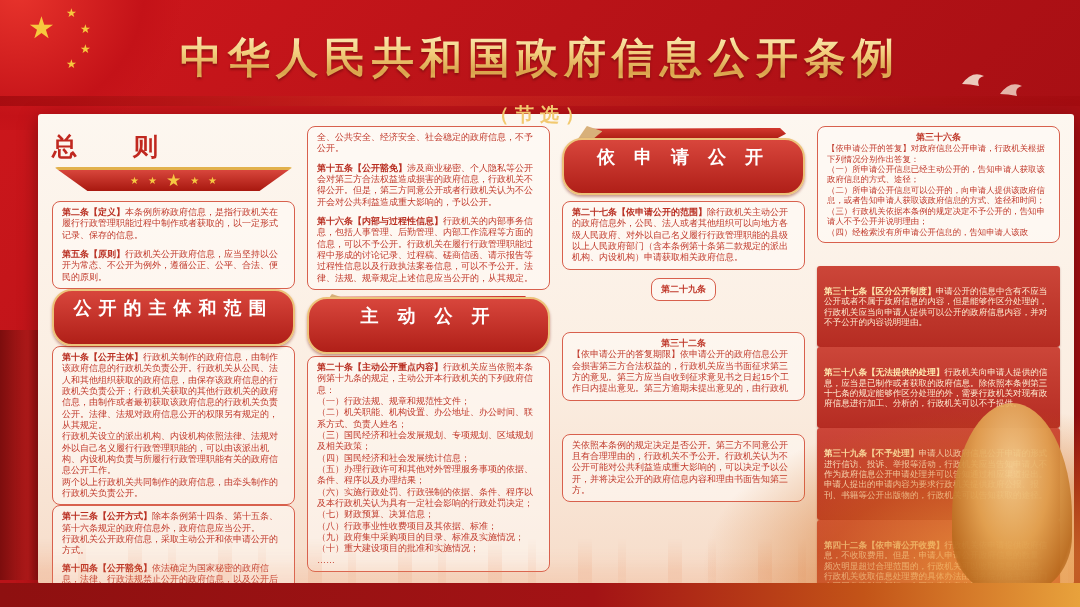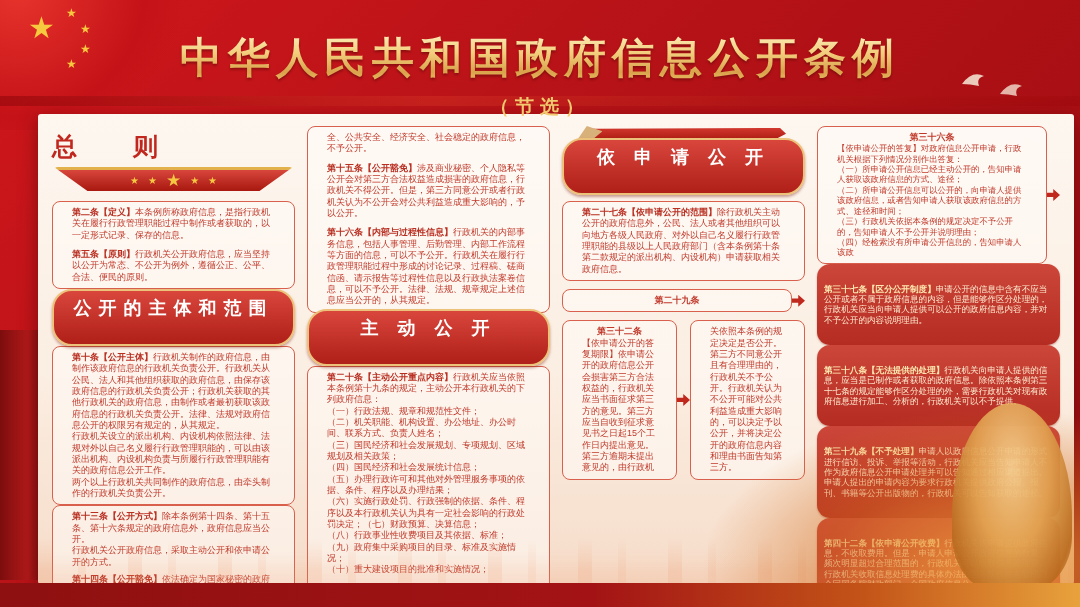--- a/index.html
+++ b/index.html
@@ -10,21 +10,21 @@
     background:linear-gradient(135deg,#d0171c 0%,#b91318 35%,#a80f14 70%,#9c0e12 100%);
   }
   
   .hdr { position:absolute; top:12px; left:0; width:100%; text-align:center; z-index:3; }
   .hdr-title {
     margin-top:18px; font-size:42px; font-weight:bold; letter-spacing:6px;
     background:linear-gradient(180deg,#fceebc 5%,#f3cf7e 40%,#d9a24b 75%,#f0c56d 100%);
     -webkit-background-clip:text; background-clip:text; color:transparent;
     text-shadow:0 2px 2px rgba(90,10,10,0.0); filter:drop-shadow(0 2px 1px rgba(100,10,10,.55));
   }
-  .hdr-sub { margin-top:8px; font-size:19px; font-weight:bold; letter-spacing:6px; color:#f2c96f; }
+  .hdr-sub { margin-top:16px; font-size:19px; font-weight:bold; letter-spacing:6px; color:#f2c96f; }
   
   .flag { position:absolute; left:-60px; top:-70px; width:260px; height:200px; z-index:1;
     background:radial-gradient(circle at 30% 30%,#e8342c 0%,#c41218 55%,rgba(196,18,24,0) 72%); }
   .flag-stars { position:absolute; z-index:2; color:#f7c93e; }
   .fs-big { left:28px; top:10px; font-size:30px; }
   .fs-1 { left:66px; top:6px;  font-size:12px; }
   .fs-2 { left:80px; top:22px; font-size:12px; }
   .fs-3 { left:80px; top:42px; font-size:12px; }
   .fs-4 { left:66px; top:57px; font-size:12px; }
   .doves { position:absolute; right:38px; top:66px; z-index:2; opacity:.95; }
@@ -44,21 +44,21 @@
     border-radius:3px; box-shadow:0 6px 18px rgba(70,5,5,.55); }
   .skyline { position:absolute; left:0; bottom:0; width:100%; height:46px; opacity:.35; border-radius:0 0 3px 3px;
     background:
      linear-gradient(0deg, rgba(236,150,104,.55), rgba(236,150,104,0) 80%),
      repeating-linear-gradient(90deg, rgba(230,130,80,.5) 0 14px, rgba(230,130,80,0) 14px 40px, rgba(230,130,80,.35) 40px 48px, rgba(230,130,80,0) 48px 90px);
     -webkit-mask-image:linear-gradient(0deg,#000 30%,transparent 100%); mask-image:linear-gradient(0deg,#000 30%,transparent 100%); }
   .cols { position:relative; display:flex; gap:12px; padding:12px 14px; height:100%; }
   .col { flex:0 0 243px; display:flex; flex-direction:column; }
   
   .tbox { border:1.2px solid #d8604d; border-radius:8px; background:rgba(255,252,248,.55);
-    color:#c0392b; font-size:9px; line-height:1.26; padding:5px 19px; }
+    color:#c0392b; font-size:9px; line-height:1.26; padding:5px 9px; }
   .tbox b { color:#b92f22; }
   .pre { white-space:pre-line; }
   .ctr { text-align:center; font-weight:bold; }
   
   .pill { position:relative; background:linear-gradient(180deg,#d8463c,#b01f18);
     border:2px solid #ecc27a; border-radius:20px; color:#fff; text-align:center;
     font-weight:bold; font-size:18px; letter-spacing:7px; padding:5px 0 24px; box-shadow:0 2px 3px rgba(120,20,10,.4); }
   .rib { position:relative; height:16px; margin:0 10px -4px; }
   .rib::before { content:""; position:absolute; left:6%; top:2px; width:90%; height:13px; background:linear-gradient(180deg,#d2382e,#a8180f);
     clip-path:polygon(0 55%,3% 5%,97% 0,100% 45%,93% 100%,5% 88%); }
@@ -67,26 +67,26 @@
   
   .zz-head { color:#c0281f; font-weight:bold; font-size:25px; letter-spacing:2px; margin-top:4px; }
   .zz-banner { position:relative; margin:4px 2px 10px; height:30px;
     background:linear-gradient(180deg,#d8463c,#a8180f);
     clip-path:polygon(0 0,100% 0,86% 100%,14% 100%); border-radius:4px;
     display:flex; align-items:center; justify-content:center; gap:9px;
     border-top:3px solid #e2b14c; }
   .zz-banner .st { color:#f5c842; font-size:10px; }
   .zz-banner .st.big { font-size:17px; }
   
-  .flowrow { display:flex; gap:0; align-items:flex-start; }
+  .flowrow { display:flex; gap:10px; align-items:center;flex-direction:column; }
   .flowrow .tbox { flex:1; }
   .arrow { flex:0 0 13px; height:12px; align-self:center; background:#c0271d;
     clip-path:polygon(0 32%,48% 32%,48% 0,100% 50%,48% 100%,48% 68%,0 68%); }
   
-  .redbox { background:linear-gradient(180deg,#cc4639,#b52c22); border-radius:13px;
+  .redbox { background:linear-gradient(180deg,#cc4639,#b52c22); border-radius:3px;
     color:#fde9cf; font-size:8.6px; line-height:1.2; padding:20px 7px; box-shadow:0 1px 2px rgba(110,20,10,.35); }
   .redbox b { color:#ffe9b0; }
   .gap4 { height:4px; } .gap6 { height:6px; } .gap8 { height:8px; } .gap10 { height:10px; }
   .small-title { font-size:9px; }
   .reply-box { font-size:8.4px; line-height:1.24; }
 </style>
 </head>
 <body>
 
 <div class="flag"></div>

